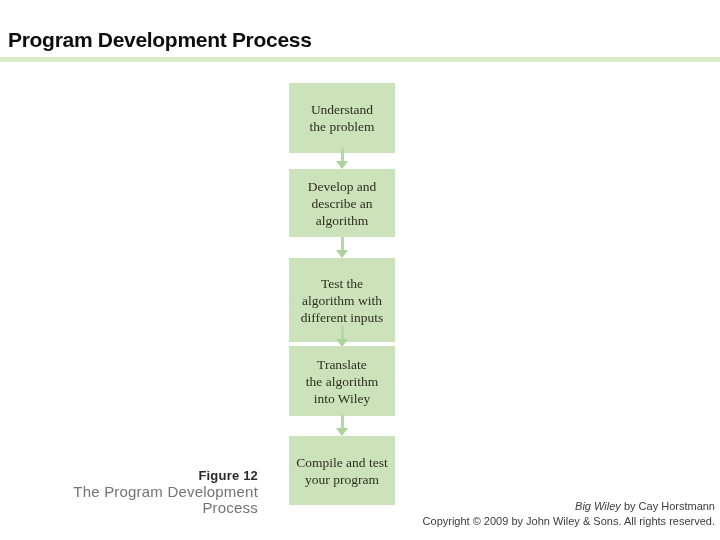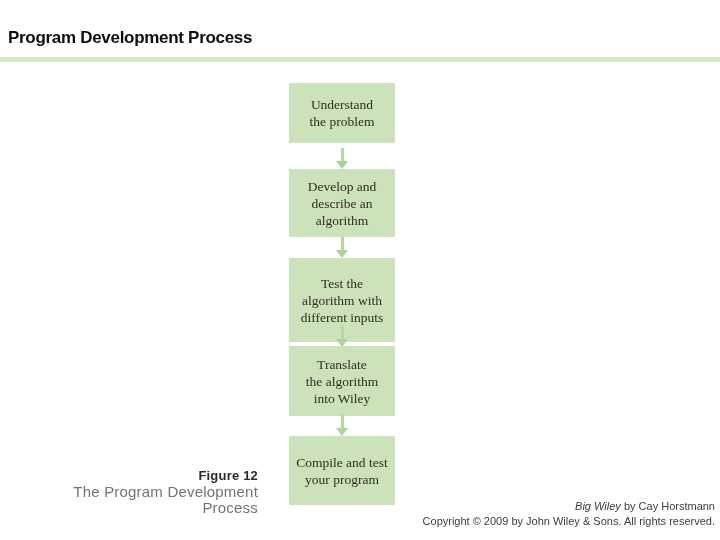--- a/index.html
+++ b/index.html
@@ -10,21 +10,21 @@
     overflow: hidden;
     font-family: "Liberation Sans", sans-serif;
   }
   .slide { position: absolute; inset: 0; }
 
   
   .slide-title {
     position: absolute;
     left: 8px; top: 28px;
     margin: 0;
-    font-size: 17px;
+    font-size: 21px;
     font-weight: bold;
     letter-spacing: -0.3px;
     color: #0d0d0d;
     font-family: "Liberation Sans", sans-serif;
   }
   .title-rule {
     position: absolute;
     left: 0; top: 57px;
     width: 720px; height: 5px;
     background: #d9ecc9;
@@ -39,21 +39,21 @@
     display: flex;
     align-items: center;
     justify-content: center;
     text-align: center;
     font-family: "Liberation Serif", "DejaVu Serif", serif;
     font-size: 13.5px;
     line-height: 17px;
     color: #2f2e22;
     white-space: pre-line;
   }
-  .box-1 { top: 83px;  height: 60px; }
+  .box-1 { top: 83px;  height: 70px; }
   .box-2 { top: 169px; height: 68px; }
   .box-3 { top: 258px; height: 84px; }
   .box-4 { top: 346px; height: 70px; }
   .box-5 { top: 436px; height: 69px; }
 
   
   .flow-arrow {
     position: absolute;
     left: 336px;
     width: 13px;

